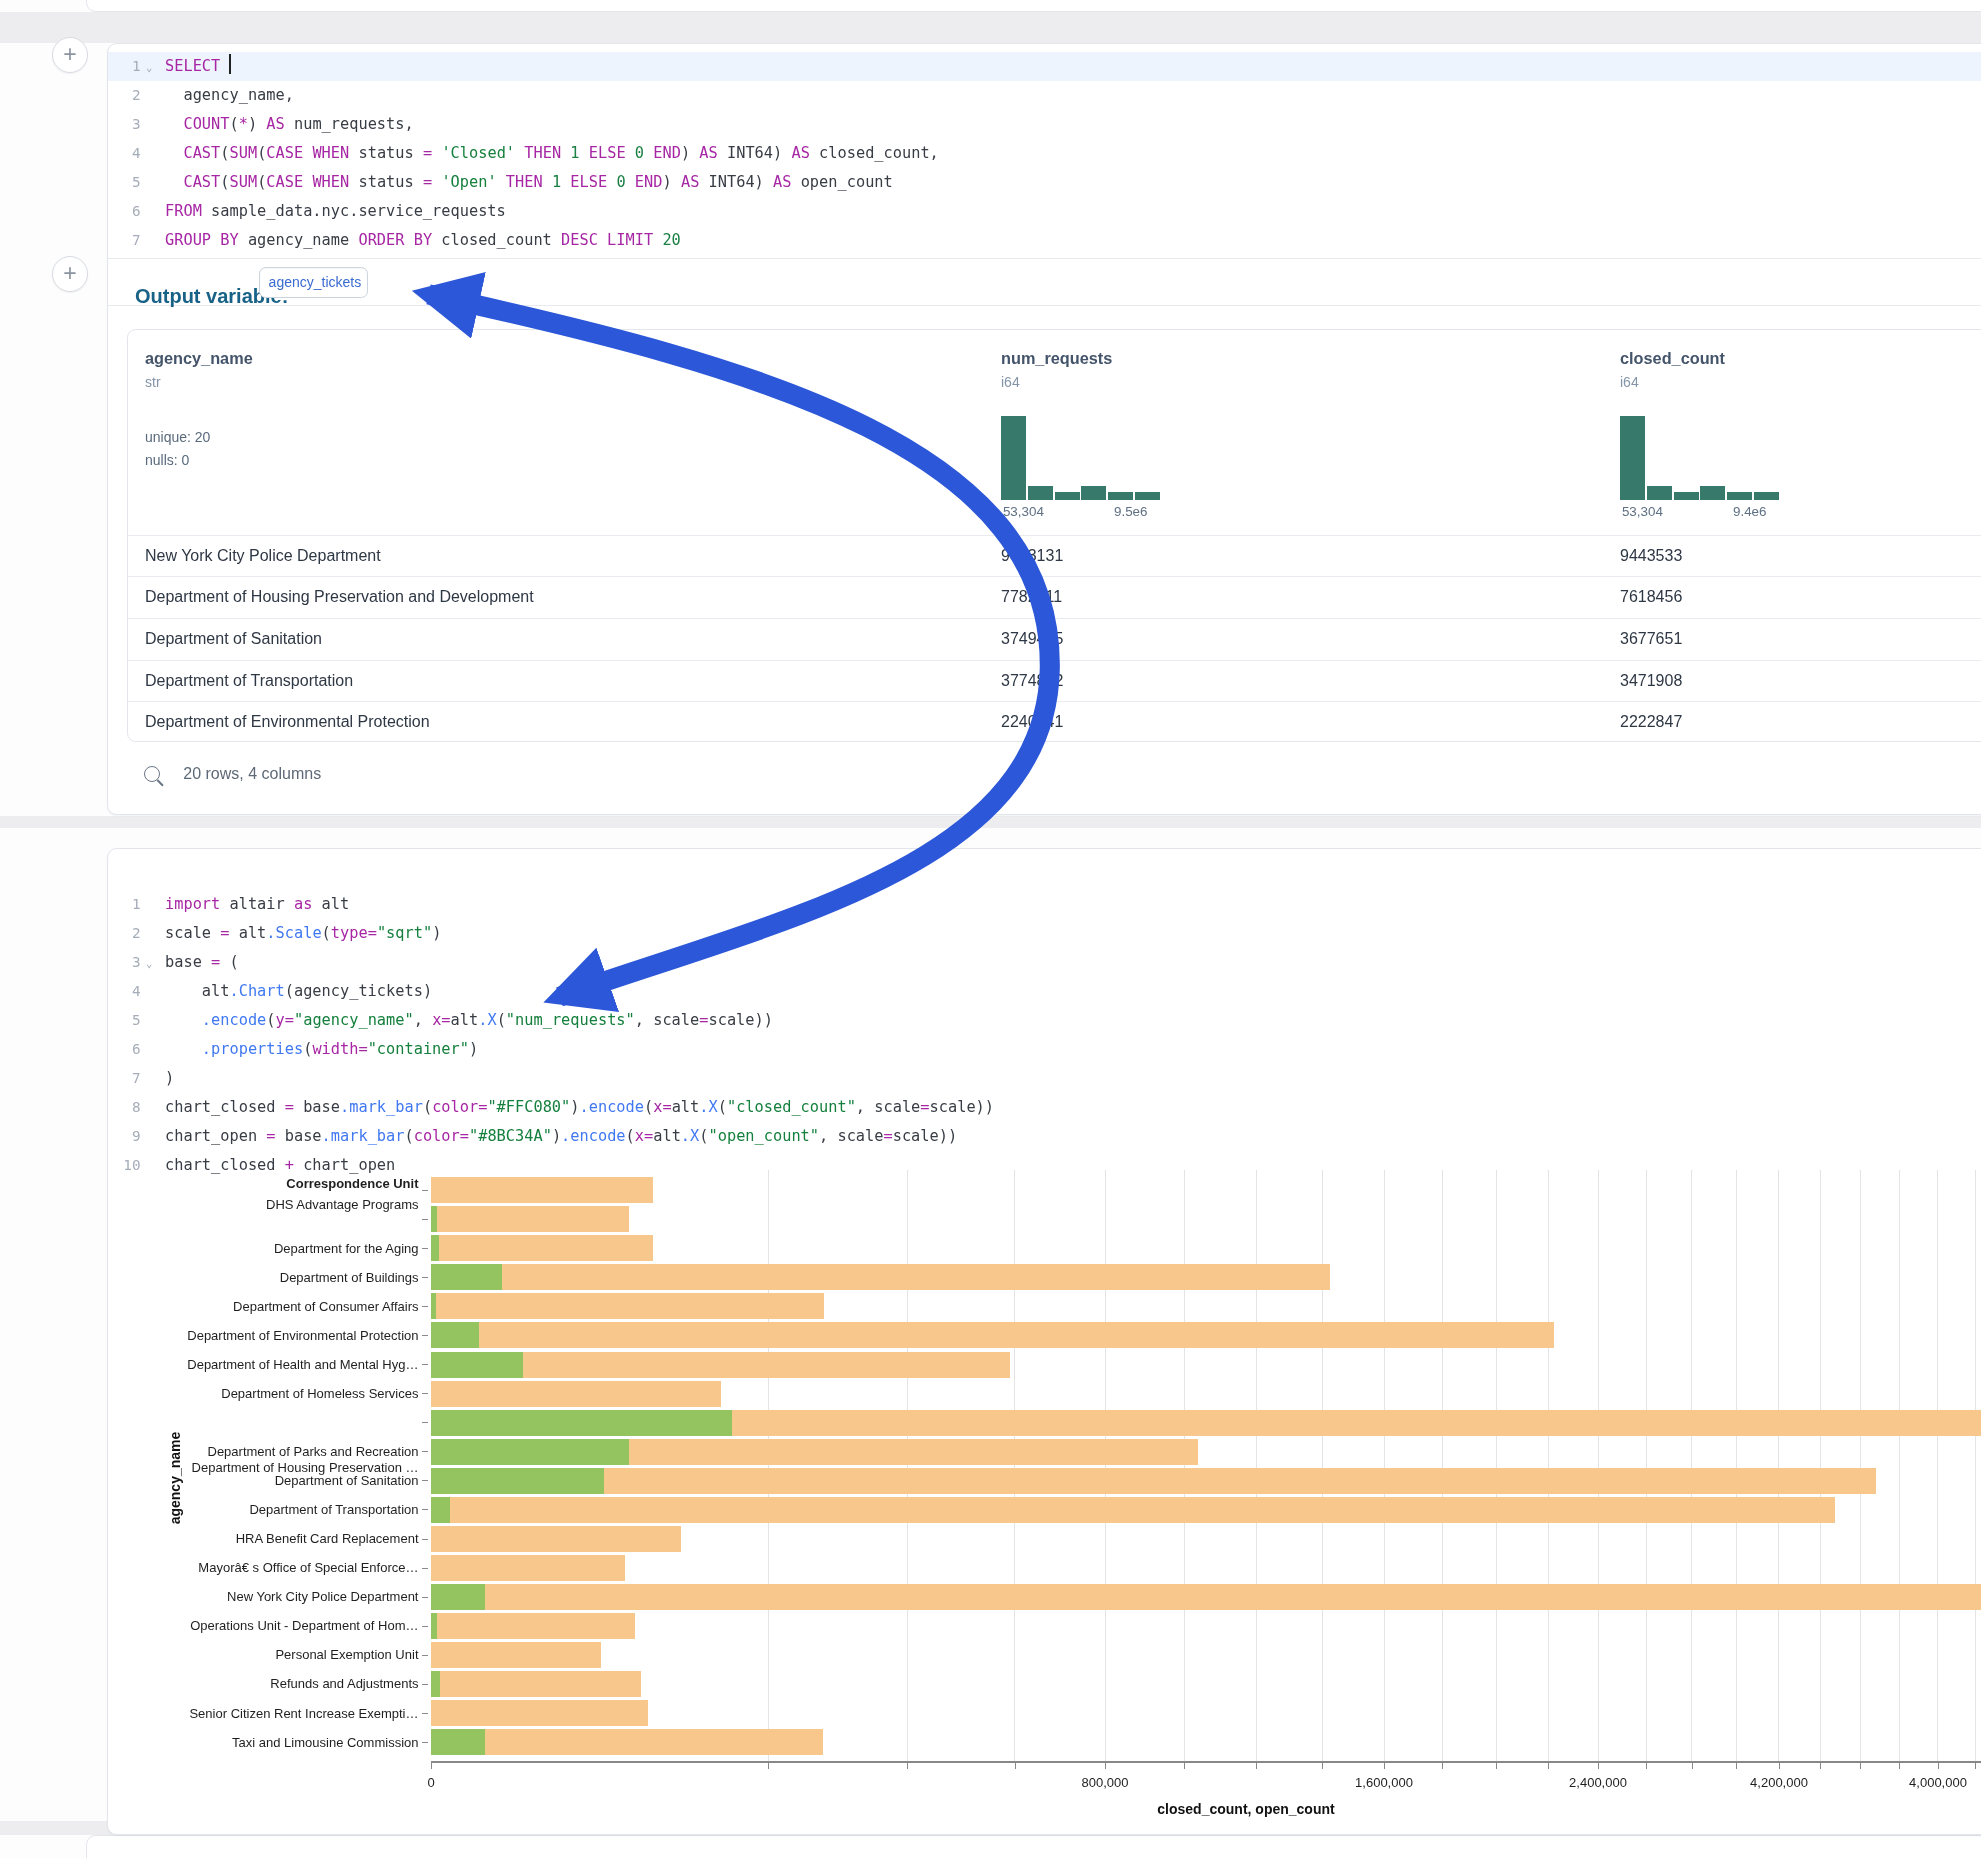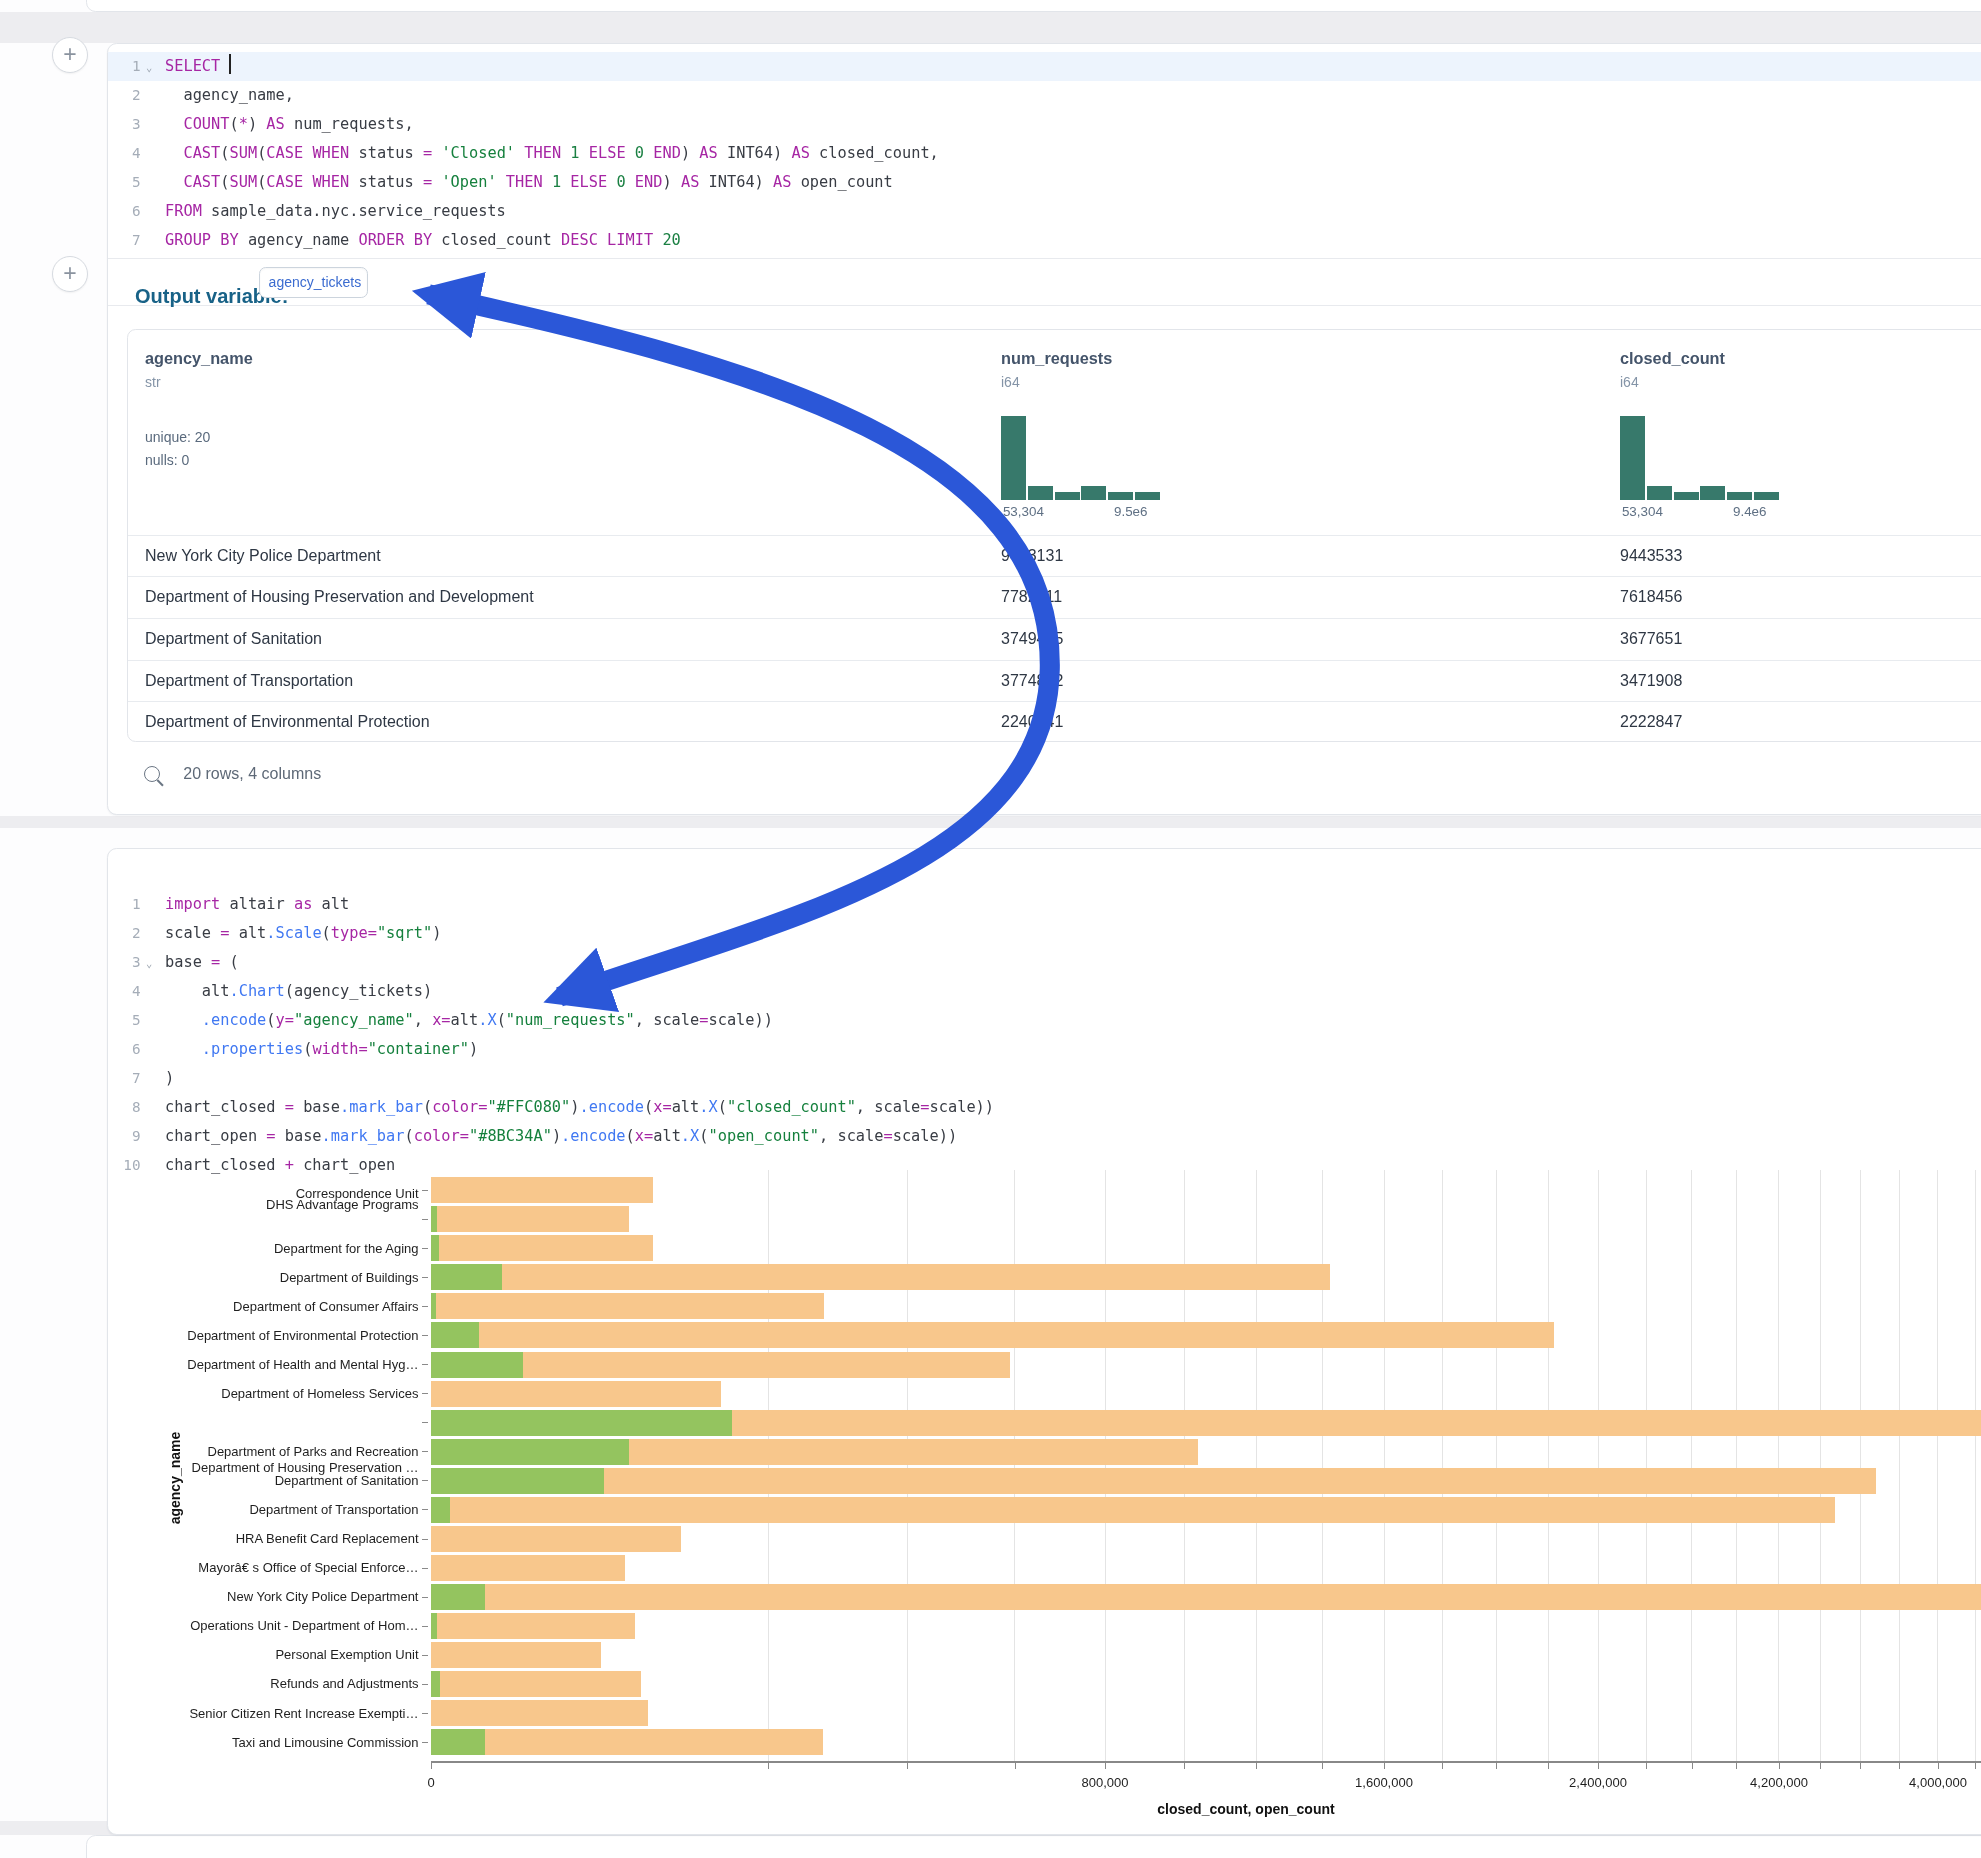--- a/index.html
+++ b/index.html
@@ -247,21 +247,21 @@
         <div class="bar" style="left: 0px; top: 414px; width: 54px; background: rgb(148, 196, 95);"></div>
         <div class="bar" style="left: 0px; top: 443px; width: 204px; background: rgb(248, 199, 140);"></div>
         <div class="bar" style="left: 0px; top: 443px; width: 5.8px; background: rgb(148, 196, 95);"></div>
         <div class="bar" style="left: 0px; top: 472px; width: 170px; background: rgb(248, 199, 140);"></div>
         <div class="bar" style="left: 0px; top: 501px; width: 210px; background: rgb(248, 199, 140);"></div>
         <div class="bar" style="left: 0px; top: 501px; width: 8.6px; background: rgb(148, 196, 95);"></div>
         <div class="bar" style="left: 0px; top: 530px; width: 217px; background: rgb(248, 199, 140);"></div>
         <div class="bar" style="left: 0px; top: 559px; width: 392px; background: rgb(248, 199, 140);"></div>
         <div class="bar" style="left: 0px; top: 559px; width: 54px; background: rgb(148, 196, 95);"></div>
       </div>
-      <div class="y-lab" style="left: 11.5px; top: 15px;">Correspondence Unit</div>
+      <div class="y-lab" style="left: 11.5px; top: 5px; font-weight: bold;">Correspondence Unit</div>
       <div class="y-tick" style="left: 314px; top: 26px;"></div>
       <div class="y-lab" style="left: 11.5px; top: 26px;">DHS Advantage Programs</div>
       <div class="y-tick" style="left: 314px; top: 55px;"></div>
       <div class="y-lab" style="left: 11.5px; top: 70px;">Department for the Aging</div>
       <div class="y-tick" style="left: 314px; top: 84px;"></div>
       <div class="y-lab" style="left: 11.5px; top: 99px;">Department of Buildings</div>
       <div class="y-tick" style="left: 314px; top: 113px;"></div>
       <div class="y-lab" style="left: 11.5px; top: 128px;">Department of Consumer Affairs</div>
       <div class="y-tick" style="left: 314px; top: 142px;"></div>
       <div class="y-lab" style="left: 11.5px; top: 157px;">Department of Environmental Protection</div>

